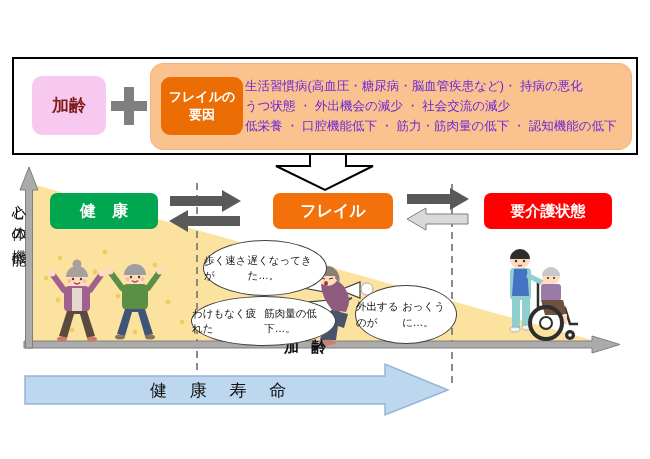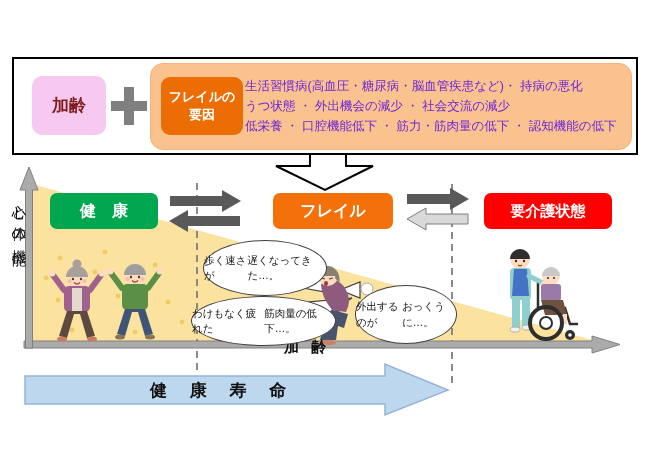--- a/index.html
+++ b/index.html
@@ -53,21 +53,21 @@
   #bubble-2{left:191px;top:296px;width:143px;height:48px;}
   #bubble-3{left:355px;top:285px;width:100px;height:57px;}
 
   
   #y-axis-label{
     position:absolute;left:9px;top:193px;z-index:2;font-size:14.5px;letter-spacing:3px;
     writing-mode:vertical-rl;text-orientation:upright;color:#111;
   }
   #x-axis-label{position:absolute;left:284px;top:338px;z-index:2;font-size:15px;font-weight:600;letter-spacing:4px;}
   #healthy-life-label{
-    position:absolute;left:150px;top:379px;z-index:2;font-size:17px;font-weight:bold;letter-spacing:9px;color:#111;
+    position:absolute;left:150px;top:379px;z-index:2;font-size:17px;font-weight:normal;letter-spacing:9px;color:#111;
   }
 </style>
 </head>
 <body>
 
 <div id="canvas">
 
   <svg id="bg-svg" width="650" height="459" viewBox="0 0 650 459">
 
     <polygon points="32,184 32,345 610,345" fill="#FBE29E"></polygon>

